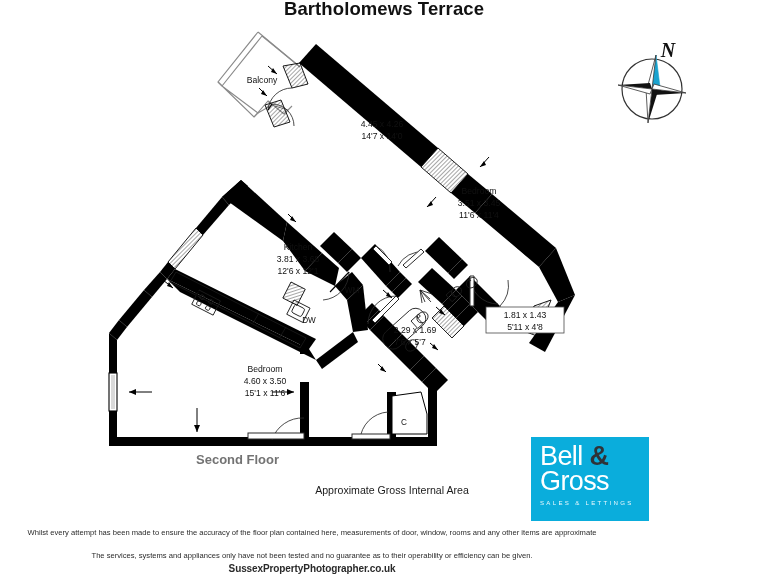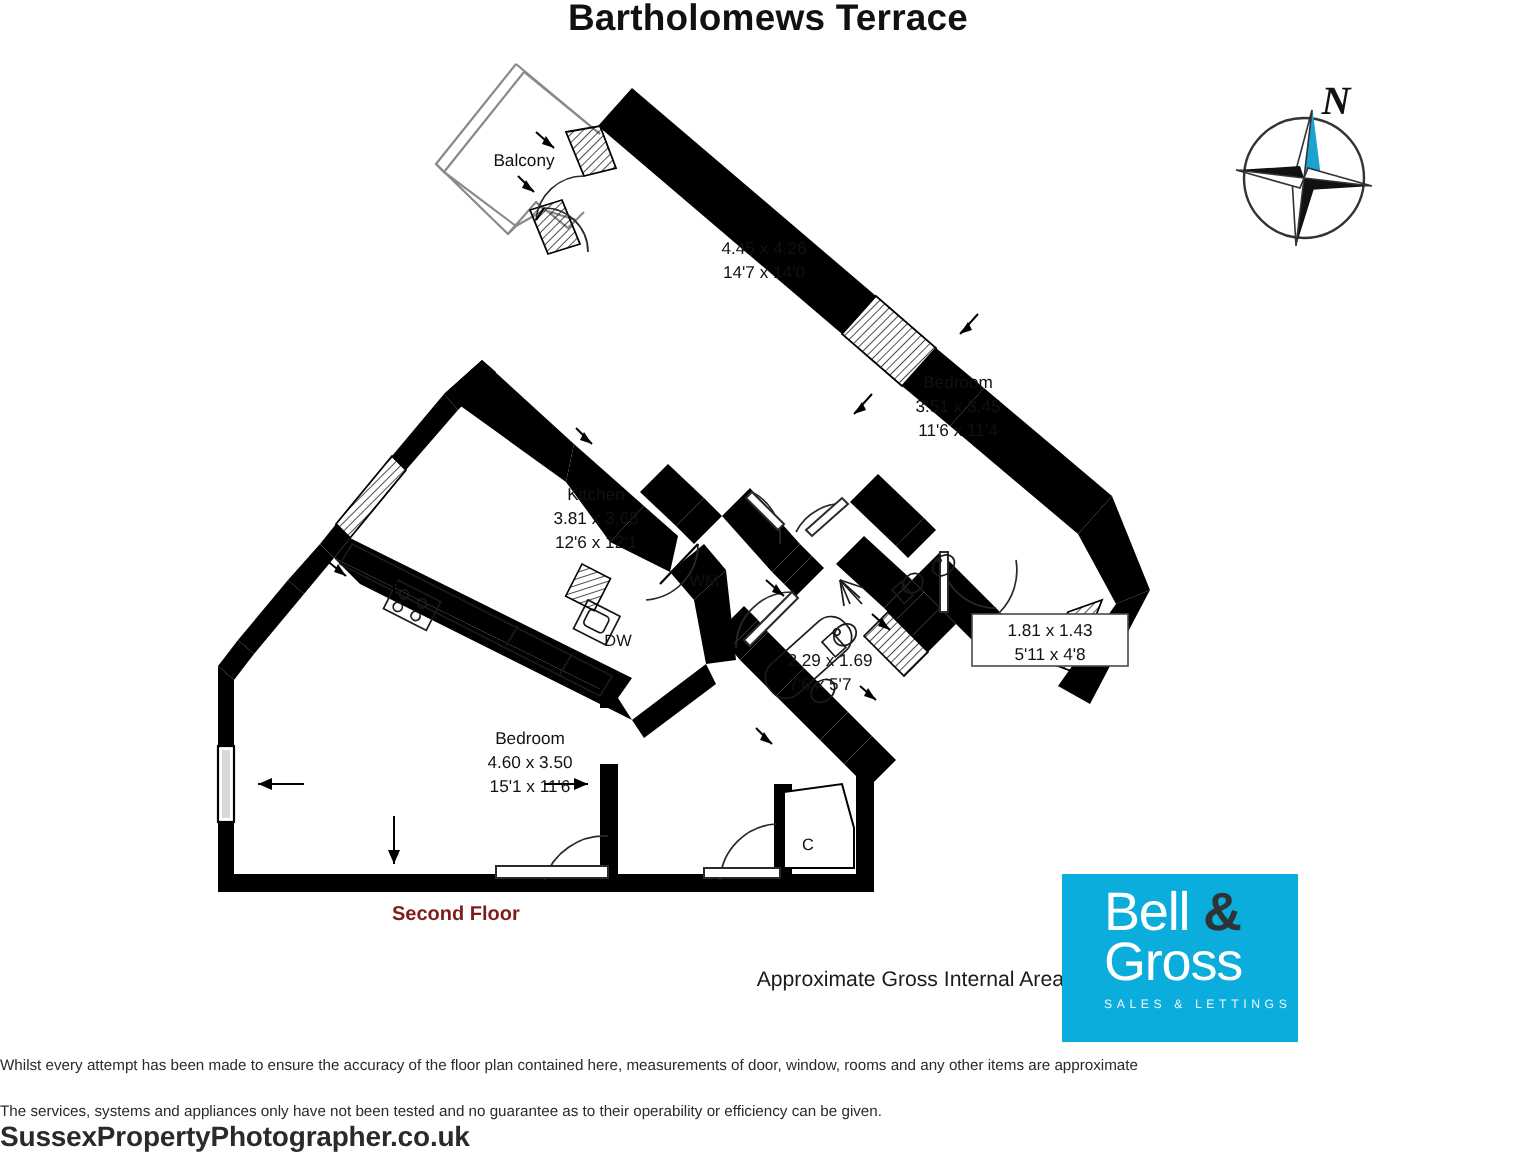--- a/index.html
+++ b/index.html
@@ -59,72 +59,73 @@
     font-family: "Liberation Sans", sans-serif;
     fill: #111;
     font-size: 8.6px;
     text-anchor: middle;
   }
   .boxdim-rect { fill: #ffffff; stroke: #4a4a4a; stroke-width: 0.8; }
 
   .floor-label {
     position: absolute;
     left: 196px; top: 452px;
-    font-size: 10px;
+    font-size: 13px;
     font-weight: bold;
-    color: #7f1d1d;
+    color: #737373;
   }
 
   .area-block {
     position: absolute;
     left: 252px; top: 483px;
     width: 280px;
-    text-align: right;
+    text-align: center;
     font-size: 10.6px;
     line-height: 14px;
     color: #1a1a1a;
   }
 
   .logo {
     position: absolute;
     left: 531px; top: 437px;
     width: 118px; height: 84px;
     background: #0aaddc;
     color: #ffffff;
     box-sizing: border-box;
-    padding: 7px 0 0 21px;
+    padding: 7px 0 0 9px;
   }
   .logo-l1, .logo-l2 {
     font-size: 27px;
     line-height: 25px;
     font-weight: normal;
     letter-spacing: -0.6px;
     white-space: nowrap;
   }
   .logo-amp { color: #2f3338; font-weight: bold; }
   .logo-tag {
     margin-top: 5px;
     font-size: 6.1px;
     letter-spacing: 2.3px;
     color: #eaf8fd;
   }
 
   .disclaimer {
     position: absolute;
     left: 0; top: 527px;
     width: 624px;
+    text-align: center;
     font-size: 7.6px;
     line-height: 11.6px;
     color: #2a2a2a;
   }
   .credit {
     display: block;
     margin-top: 1px;
     font-weight: bold;
-    font-size: 14px;
+    font-size: 10px;
     letter-spacing: -0.1px;
   }
 
   .compass {
     position: absolute;
     left: 608px; top: 33px;
     width: 96px; height: 100px;
   }
 </style>
 </head>

